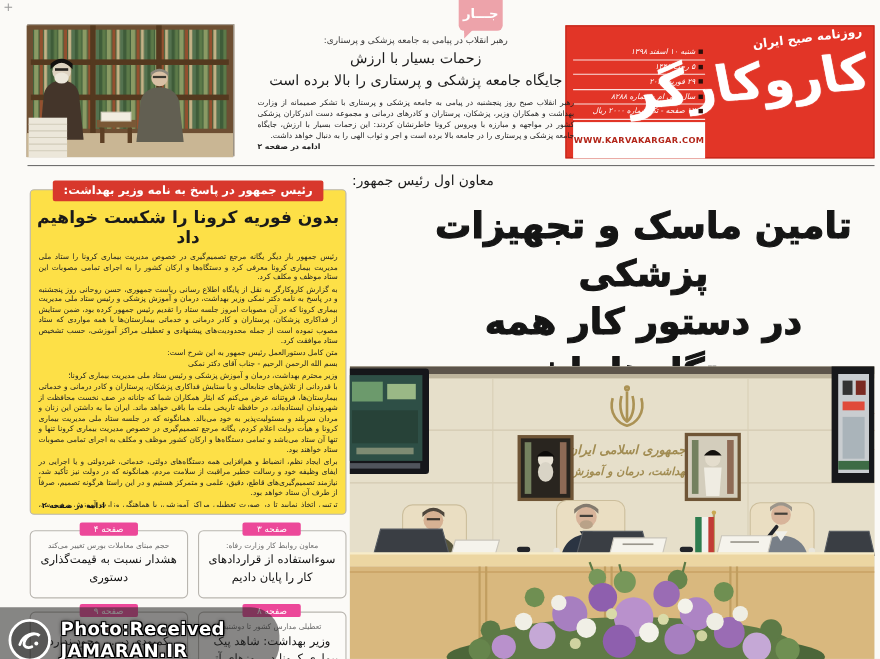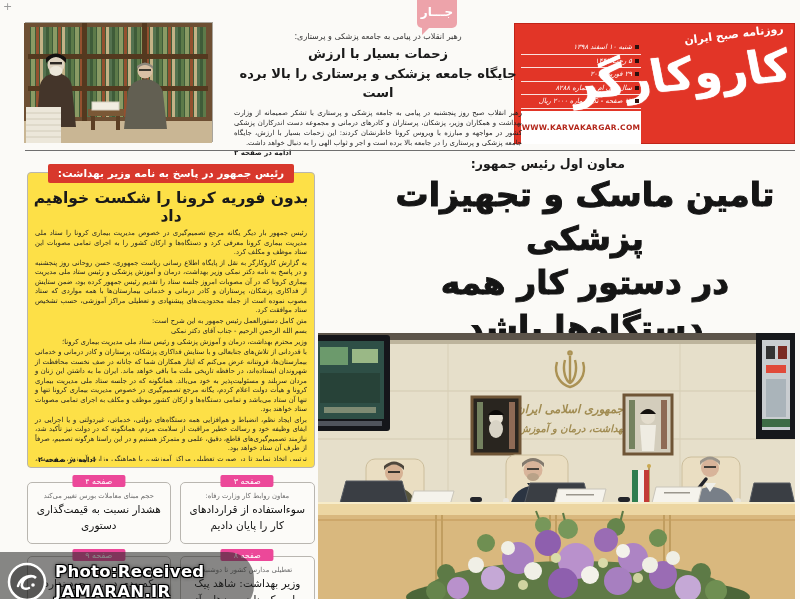--- a/index.html
+++ b/index.html
@@ -36,21 +36,21 @@
     border-bottom:1px solid rgba(255,255,255,.85);white-space:nowrap;font-style:italic;
   }
   .meta-row .sq{display:inline-block;width:4px;height:4px;background:#2b0f0c;margin-left:3px;}
   .meta-site{
     margin-top:2px;background:#fff;color:#b3261a;font-weight:bold;font-size:7.5px;
     text-align:center;padding:12px 0;direction:ltr;letter-spacing:.3px;
   }
   .lead-photo{position:absolute;top:22px;left:25px;width:188px;height:120px;border:1px solid #a8a49c;background:#7b5b3d;}
   .lead-story{position:absolute;top:30px;left:234px;width:288px;height:118px;}
   .lead-kicker{font-size:8px;color:#333;text-align:center;margin:2px 0 3px;}
-  .lead-h1{font-size:13px;font-weight:bold;text-align:center;line-height:1.5;}
+  .lead-h1{font-size:13px;font-weight:normal;text-align:center;line-height:1.5;}
   .lead-body{font-size:6.9px;line-height:1.45;text-align:justify;color:#222;margin-top:5px;}
   .continue{font-size:7px;font-weight:bold;text-align:left;margin-top:1px;}
   .top-divider{position:absolute;top:150px;left:25px;width:770px;height:0;border-top:1.5px solid #6f6f6f;}
   
   .letter-box{
     position:absolute;top:172px;left:27px;width:288px;height:296px;
     border:1px solid #b9b6b0;border-radius:4px;background:#fde047;
   }
   .letter-banner{
     position:absolute;top:-9px;left:7%;width:86%;height:19px;background:#d8382c;
@@ -71,21 +71,21 @@
   .mini-tab{
     position:absolute;top:-8px;left:50%;transform:translateX(-50%);
     background:#ec4899;color:#fff;font-size:8px;font-weight:normal;
     padding:1.5px 13px;border-radius:2px;white-space:nowrap;text-align:center;
   }
   .mini-kicker{font-size:6.8px;color:#6a6a6a;margin-bottom:2px;}
   .mini-kicker.red-kicker{color:#c0392b;}
   .mini-h{font-size:10.5px;font-weight:normal;line-height:1.5;padding:0 5px;color:#111;}
   
   .main-story{position:absolute;top:156px;left:320px;width:475px;}
-  .main-kicker{font-size:12.5px;font-weight:bold;text-align:right;padding-right:170px;margin-bottom:2px;}
+  .main-kicker{font-size:12.5px;font-weight:normal;text-align:left;padding-right:170px;margin-bottom:12px;}
   .main-h{
     font-size:33px;font-weight:bold;text-align:center;line-height:1.34;
     padding-left:55px;letter-spacing:-.5px;
     -webkit-text-stroke:1px #151515;color:#151515;
   }
   .bullets{margin-top:8px;}
   .bullet{font-size:10px;font-weight:bold;text-align:right;line-height:1.65;color:#222;}
   .bullet .dia{color:#c23b2f;font-size:9px;margin-left:3px;}
   .page-ref{font-size:7.5px;font-weight:bold;text-align:left;margin-top:3px;padding-left:2px;}
   

